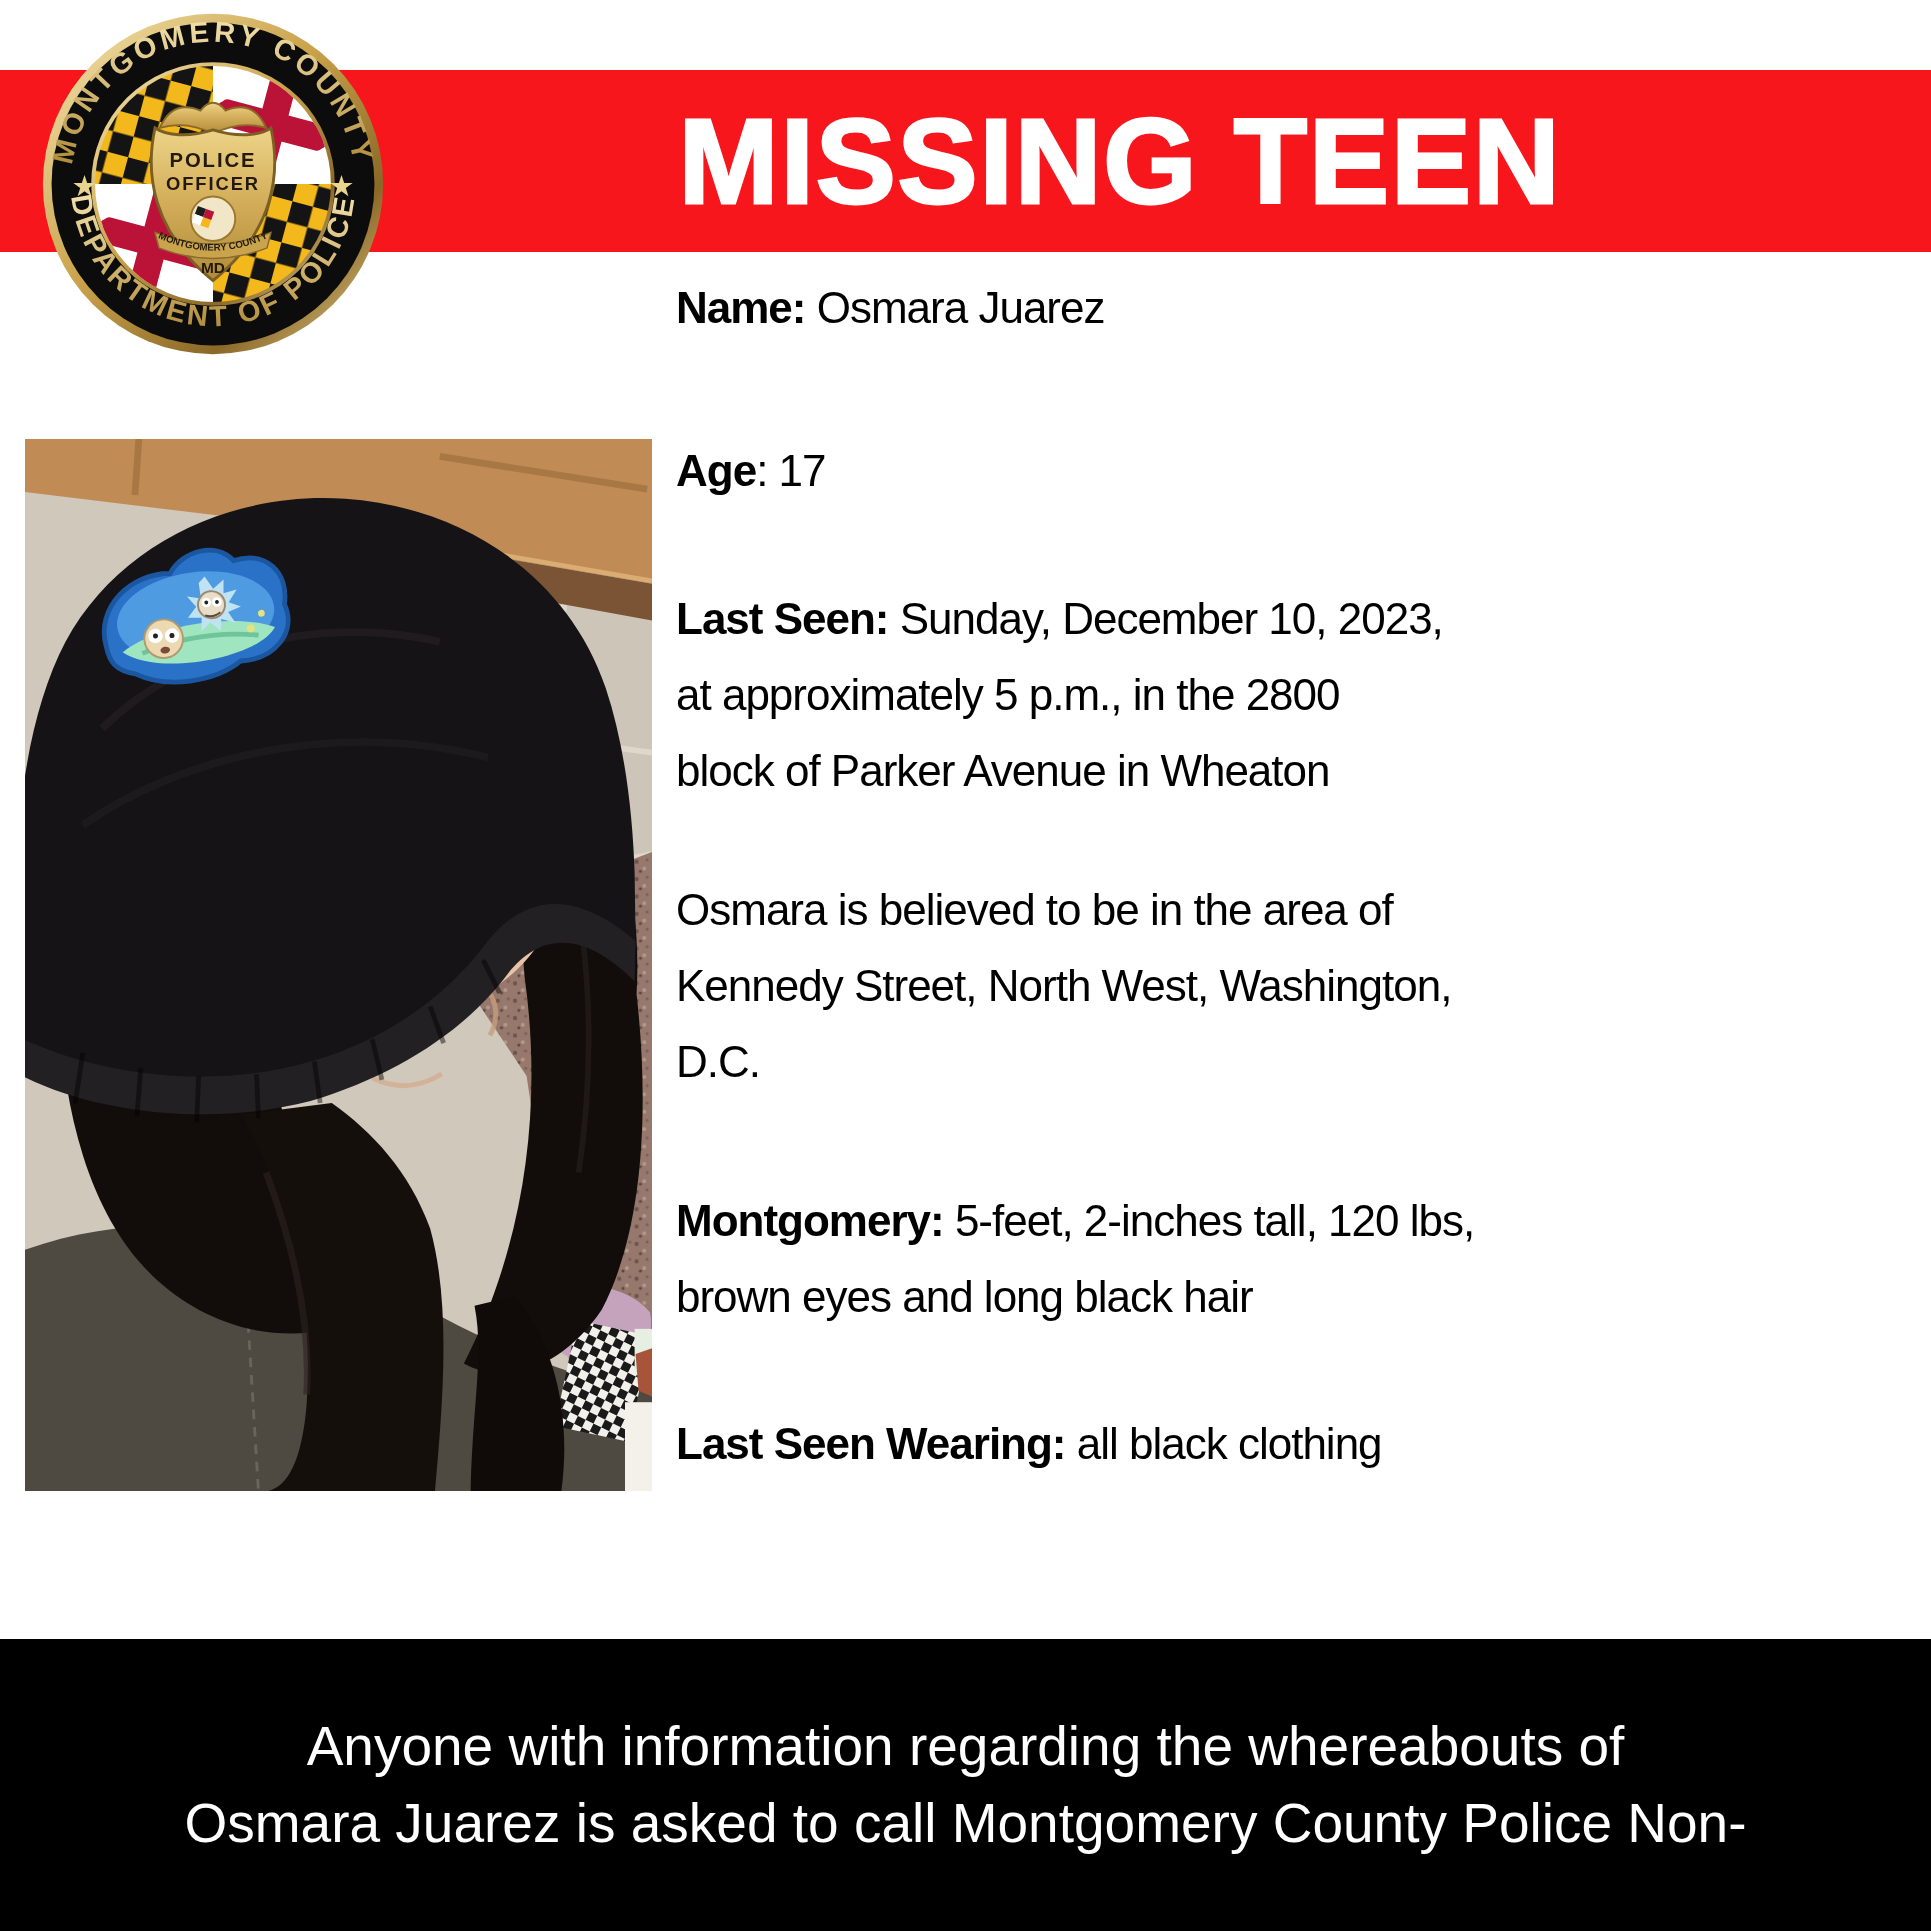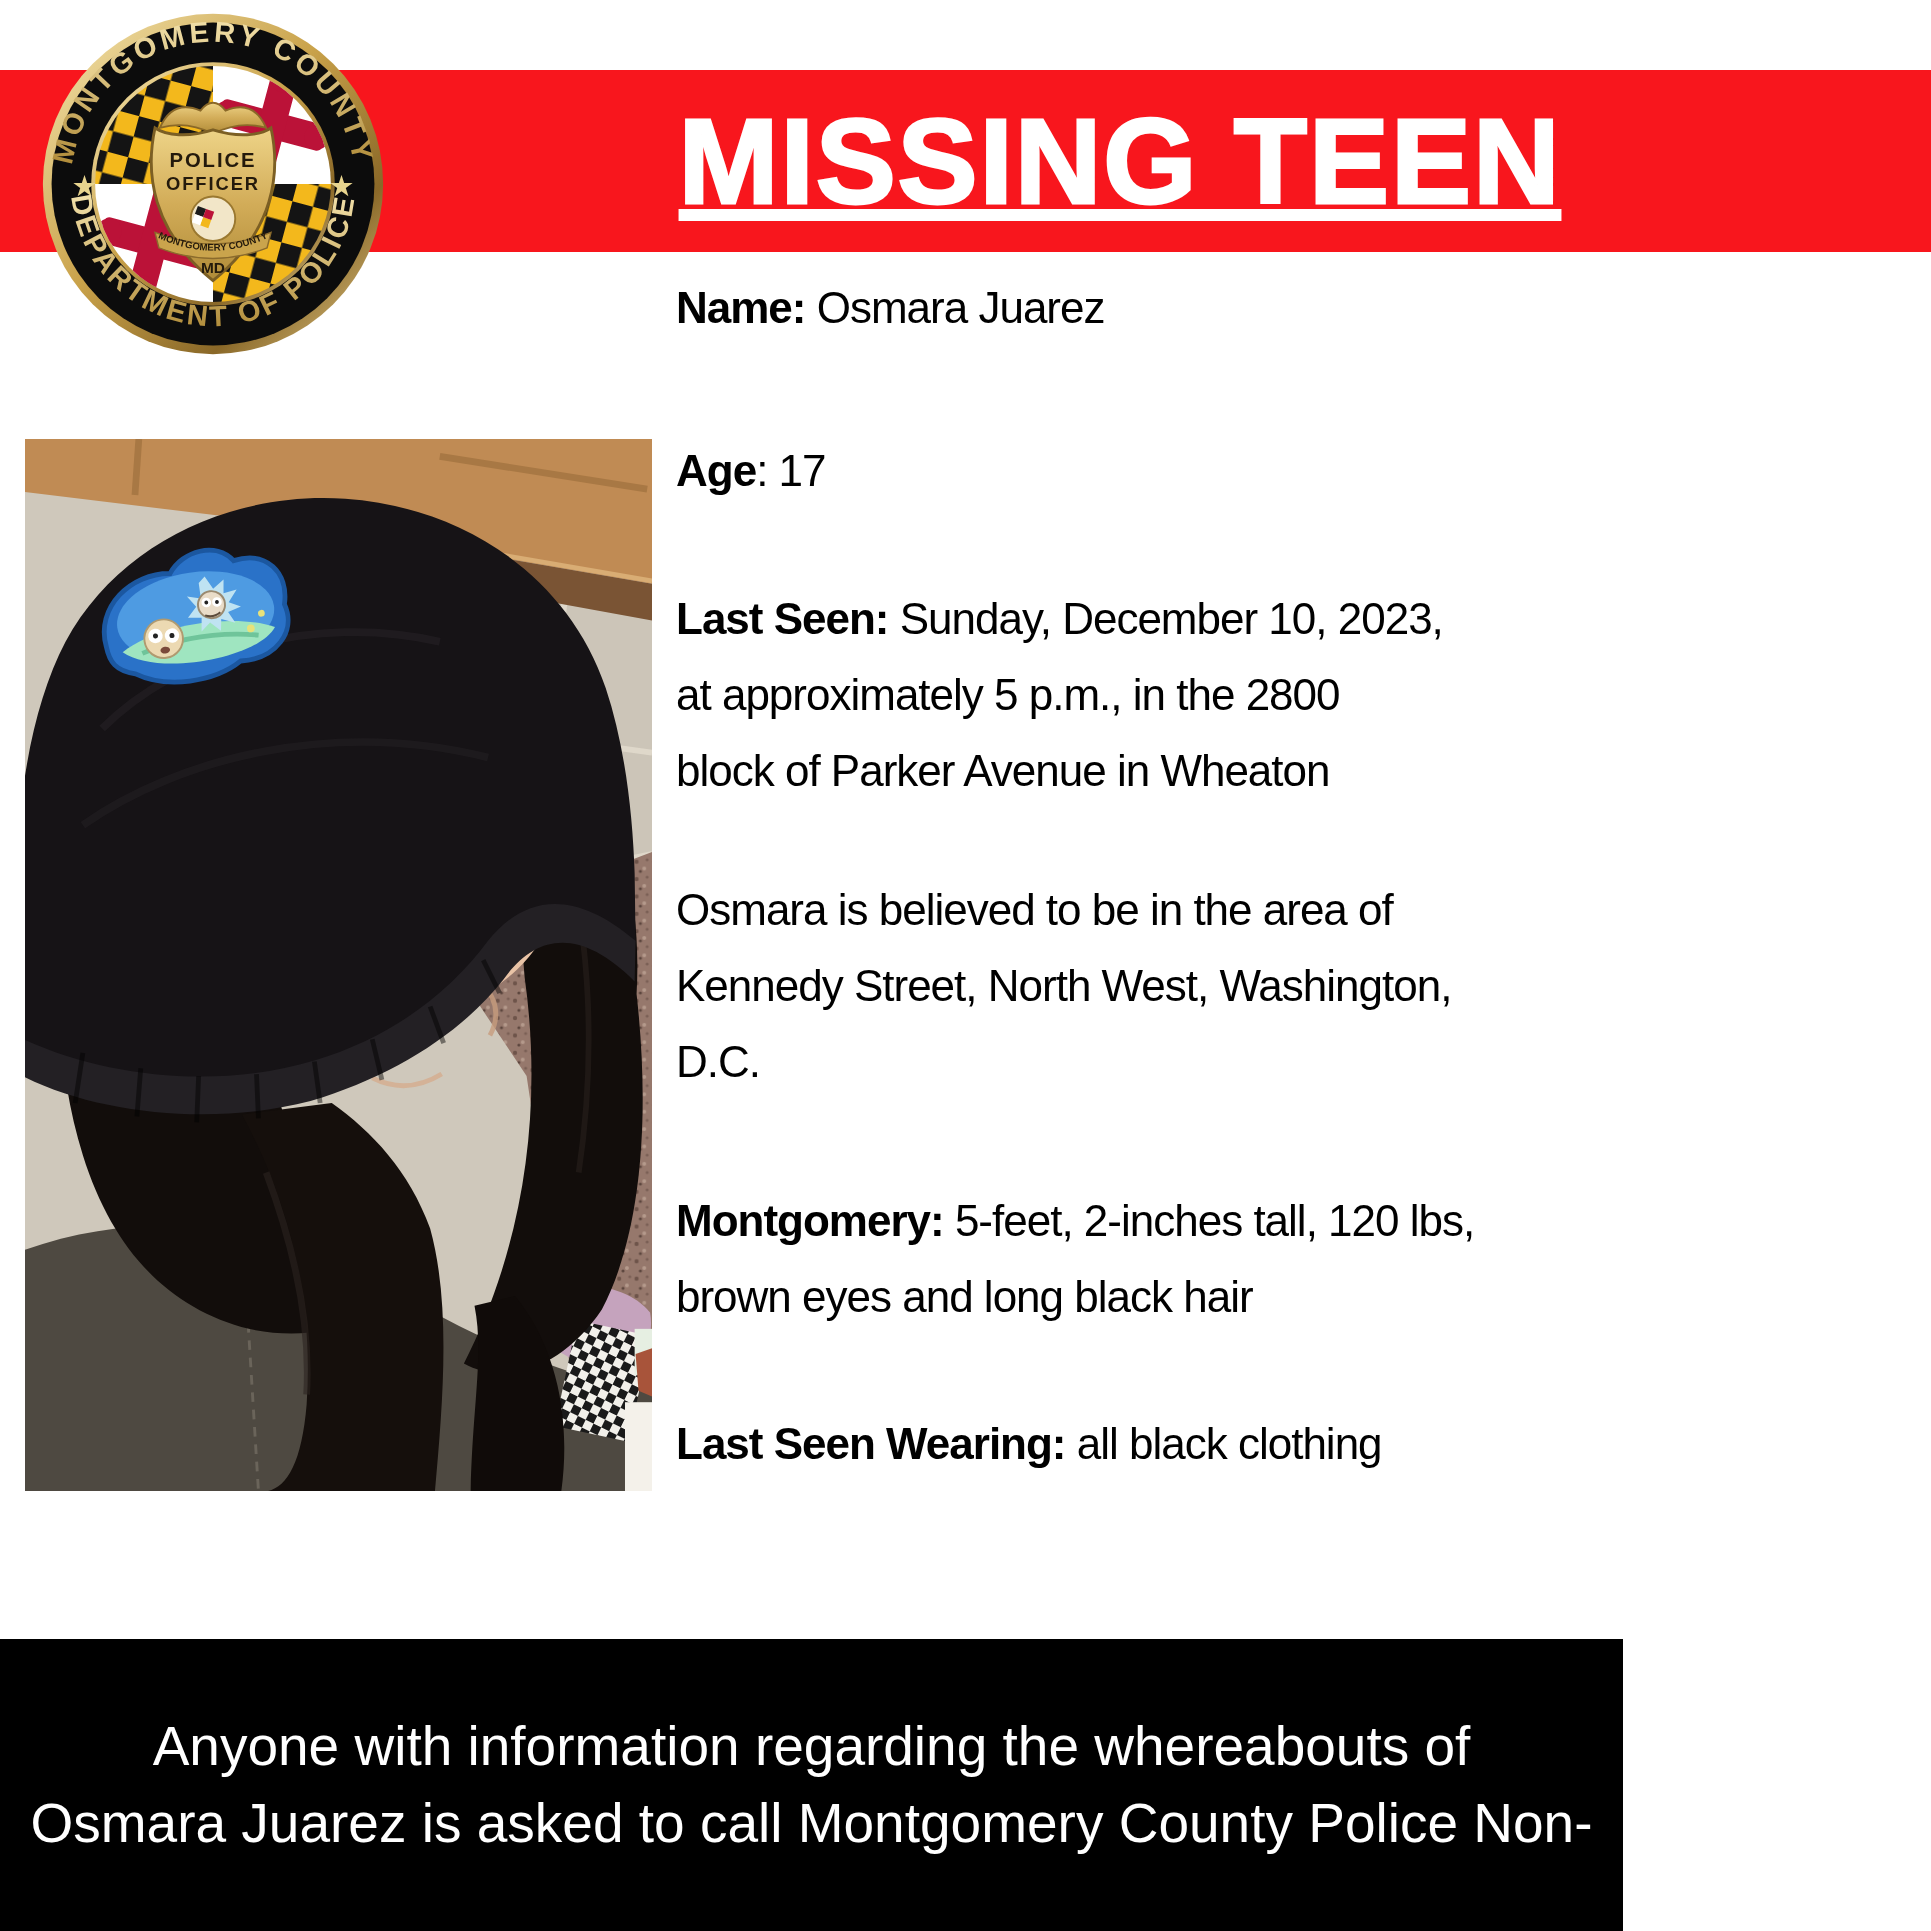--- a/index.html
+++ b/index.html
@@ -16,42 +16,41 @@
   }
   .title-wrap{
     position:absolute;left:502px;top:70px;width:1236px;height:182px;
     display:flex;align-items:center;justify-content:center;
   }
   .title{
     margin:12px;color:var(--white,#fff);
     font-size:120px;font-weight:700;letter-spacing:1.9px;
     -webkit-text-stroke:2.9px var(--white,#fff);
     white-space:nowrap;
-    text-decoration:underline;
   }
   
   .badge{position:absolute;left:39px;top:9.7px;width:348px;height:348px;}
   
   .photo{position:absolute;left:25px;top:439px;width:627px;height:1052px;}
   
   .detail{
     position:absolute;left:676px;width:1236px;margin:0;
     font-size:44px;line-height:76px;letter-spacing:-1px;
   }
   .detail .l{display:block;}
   .detail strong{font-weight:700;letter-spacing:-1px;}
   .d-name{top:270px;}
   .d-age{top:433px;}
   .d-lastseen{top:581px;}
   .d-believed{top:872px;}
   .d-desc{top:1183px;}
   .d-wearing{top:1406px;}
   
   .footer{
-    position:absolute;left:0;top:1639px;width:1623px;height:292px;
+    position:absolute;left:0;top:1639px;width:1931px;height:292px;
     background:var(--banner-black,#000);
     display:flex;flex-direction:column;align-items:center;justify-content:center;
   }
   .footer p{
     margin:0;color:var(--white,#fff);
     font-size:55px;line-height:77px;font-weight:400;letter-spacing:0;
     text-align:center;white-space:nowrap;
   }
 </style>
 </head>

